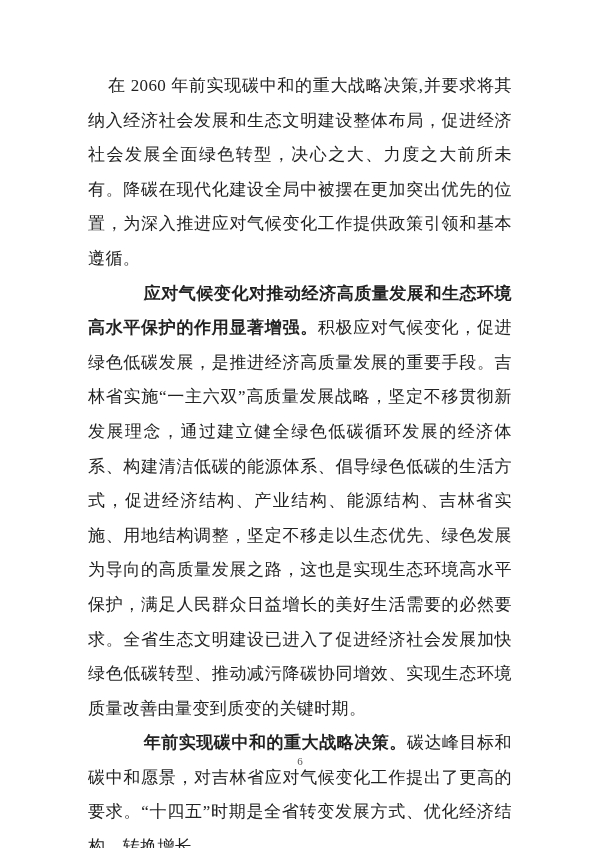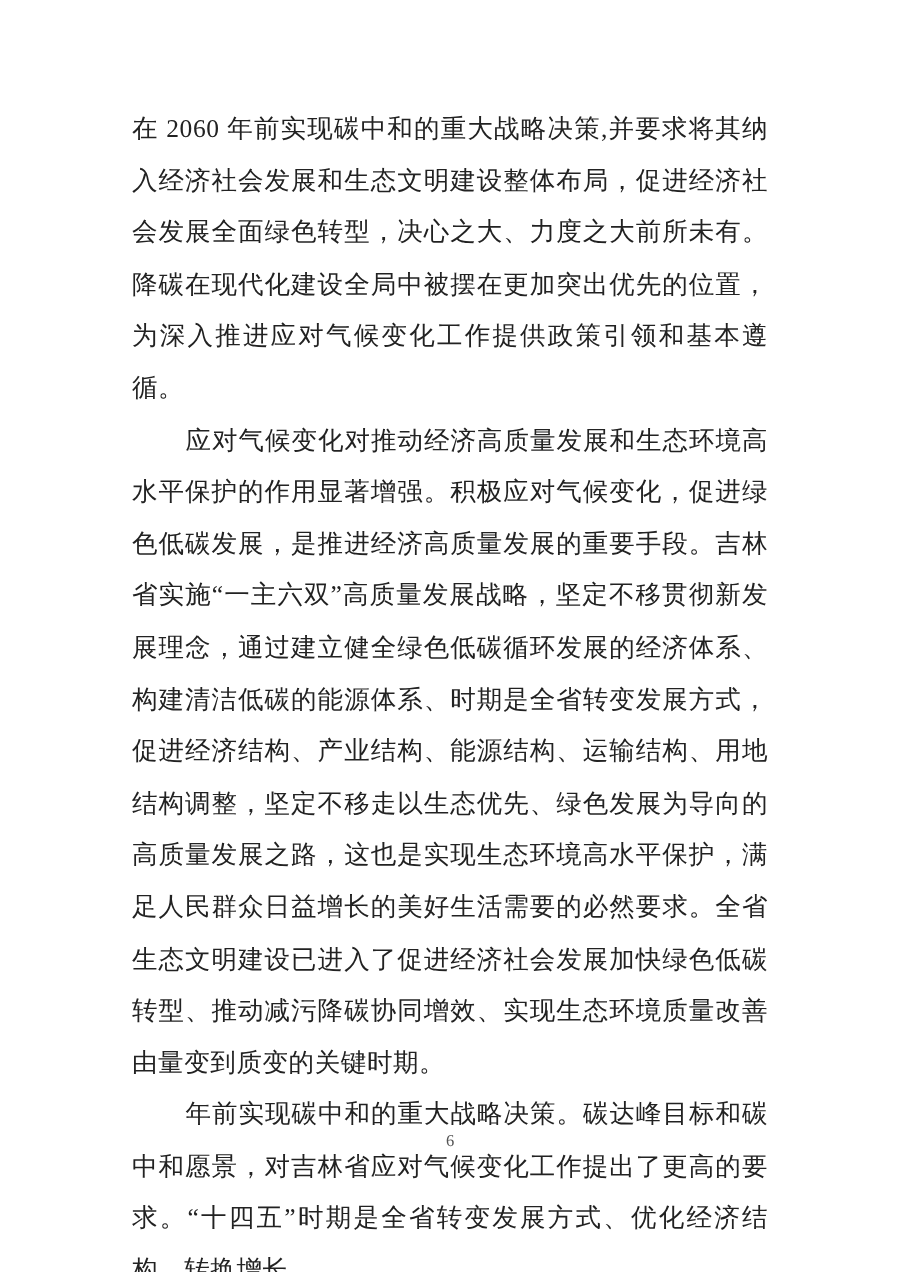--- a/index.html
+++ b/index.html
@@ -30,21 +30,22 @@
     text-align: justify;
     text-align-last: left;
     text-justify: inter-character;
     word-break: break-all;
     color: #222222;
   }
   .para.indented {
     text-indent: 2.1em;
   }
   .bold-lead {
-    font-weight: normal;
+    font-weight: bold;
+    margin-left: 20px;
   }
   .page-number {
     position: absolute;
     top: 755px;
     left: 0;
     width: 600px;
     text-align: center;
     font-size: 11px;
     color: #555555;
     letter-spacing: 0;
@@ -55,21 +56,21 @@
 
 <div class="page">
 
   <div class="text-block">
 
     <p class="para">
       <span class="bold-lead"></span><span>在 2060 年前实现碳中和的重大战略决策,并要求将其纳入经济社会发展和生态文明建设整体布局，促进经济社会发展全面绿色转型，决心之大、力度之大前所未有。降碳在现代化建设全局中被摆在更加突出优先的位置，为深入推进应对气候变化工作提供政策引领和基本遵循。</span>
     </p>
 
     <p class="para indented">
-      <span class="bold-lead">应对气候变化对推动经济高质量发展和生态环境高水平保护的作用显著增强。</span><span>积极应对气候变化，促进绿色低碳发展，是推进经济高质量发展的重要手段。吉林省实施“一主六双”高质量发展战略，坚定不移贯彻新发展理念，通过建立健全绿色低碳循环发展的经济体系、构建清洁低碳的能源体系、时期是全省转变发展方式，促进经济结构、产业结构、能源结构、运输结构、用地结构调整，坚定不移走以生态优先、绿色发展为导向的高质量发展之路，这也是实现生态环境高水平保护，满足人民群众日益增长的美好生活需要的必然要求。全省生态文明建设已进入了促进经济社会发展加快绿色低碳转型、推动减污降碳协同增效、实现生态环境质量改善由量变到质变的关键时期。</span>
+      <span class="bold-lead">应对气候变化对推动经济高质量发展和生态环境高水平保护的作用显著增强。</span><span>积极应对气候变化，促进绿色低碳发展，是推进经济高质量发展的重要手段。吉林省实施“一主六双”高质量发展战略，坚定不移贯彻新发展理念，通过建立健全绿色低碳循环发展的经济体系、构建清洁低碳的能源体系、倡导绿色低碳的生活方式，促进经济结构、产业结构、能源结构、吉林省实施、用地结构调整，坚定不移走以生态优先、绿色发展为导向的高质量发展之路，这也是实现生态环境高水平保护，满足人民群众日益增长的美好生活需要的必然要求。全省生态文明建设已进入了促进经济社会发展加快绿色低碳转型、推动减污降碳协同增效、实现生态环境质量改善由量变到质变的关键时期。</span>
     </p>
 
     <p class="para indented">
       <span class="bold-lead">年前实现碳中和的重大战略决策。</span><span>碳达峰目标和碳中和愿景，对吉林省应对气候变化工作提出了更高的要求。“十四五”时期是全省转变发展方式、优化经济结构、转换增长</span>
     </p>
 
   </div>
 
   <div class="page-number">6</div>
 

